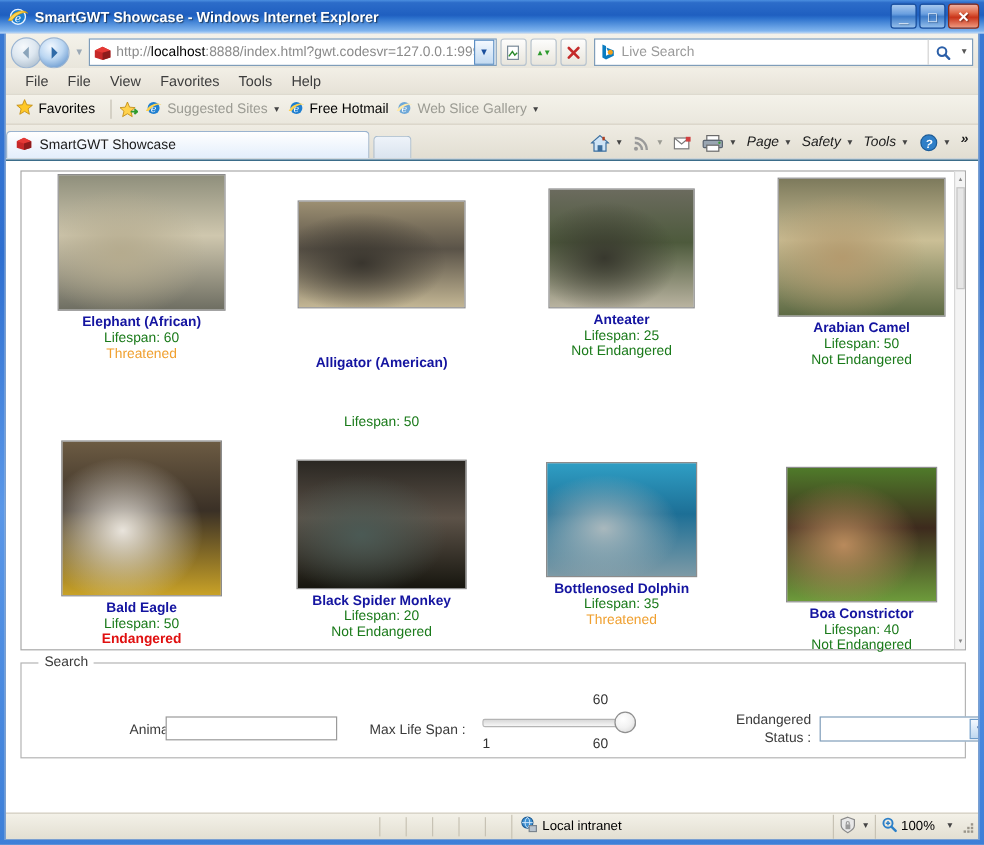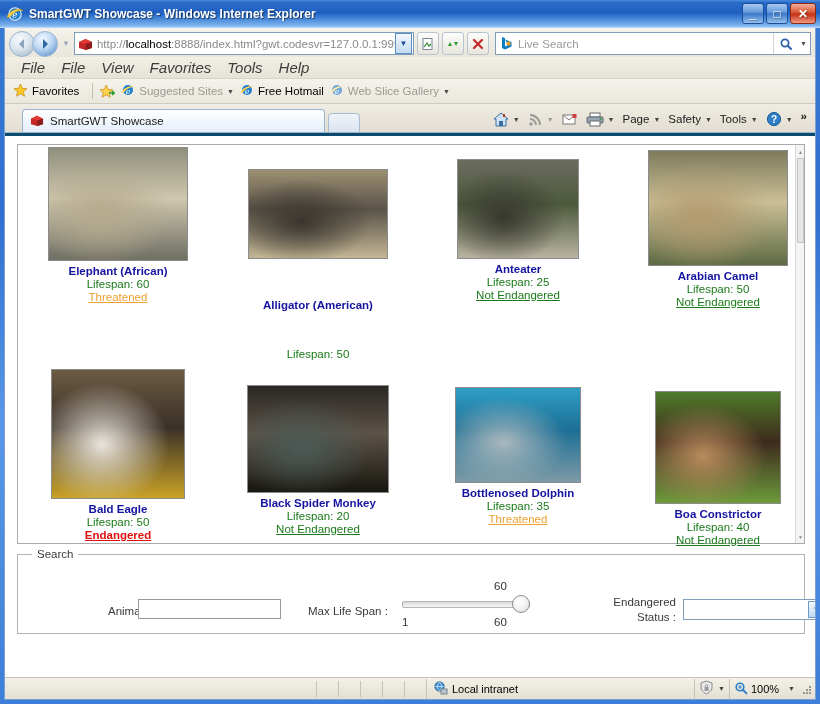--- a/index.html
+++ b/index.html
@@ -90,59 +90,59 @@
     display:flex;align-items:center;justify-content:center;color:#2b5fa8;font-size:12px;cursor:pointer;
   }
   .searchdrop { width:13px;height:21px;display:flex;align-items:center;justify-content:center;color:#555;font-size:7px;cursor:pointer;}
 
   
   #menubar {
     height:22px; display:flex; align-items:center; padding-left:8px;
     background:linear-gradient(to bottom,#f2efe6,#e6e2d7);
     border-bottom:1px solid #d8d4c8; position:relative;
   }
-  #menubar .mi { padding:2px 8px; color:#3d3d3d; font-size:15px; cursor:pointer;font-style:italic;}
+  #menubar .mi { padding:2px 8px; color:#3d3d3d; font-size:12px; cursor:pointer;}
   
   #favbar {
     height:25px; display:flex; align-items:center; padding-left:8px;
     background:linear-gradient(to bottom,#f4f2ea,#eae7dd);
     border-bottom:1px solid #cfcabb;
   }
   .favitem { display:flex;align-items:center; margin-right:6px; font-size:11.5px; cursor:pointer;}
   .favitem .lbl { margin-left:4px; }
   .favsep { width:1px;height:16px;background:#c4bfb2;margin:0 7px;}
   .caret { font-size:7px; margin-left:4px; color:#444; }
   .dim { color:#9b9b93; }
 
   
   #tabrow {
-    height:28px; display:flex; align-items:flex-end; padding-left:17px;
+    height:28px; display:flex; align-items:flex-end; padding-left:0;
     background:linear-gradient(to bottom,#efece3,#e2ded2);
     position:relative;
   }
   #tab1 {
     width:303px; height:23px; display:flex;align-items:center; padding-left:7px;
     background:linear-gradient(to bottom,#ffffff,#e3eefb);
     border:1px solid #9ab3cf; border-bottom:none;
     border-radius:4px 4px 0 0; cursor:pointer;
   }
   #tab1 .lbl { margin-left:6px; font-size:11.5px; color:#1a1a1a;}
   #tabnew {
     width:32px;height:19px;margin-left:3px;
     background:linear-gradient(to bottom,#eef3f9,#dae4ef);
     border:1px solid #a8bcd0; border-bottom:none;border-radius:4px 4px 0 0; cursor:pointer;
   }
   #cmdbar { position:absolute; right:4px; bottom:2px; display:flex; align-items:center;}
-  .cmdbtn { display:flex;align-items:center; padding:2px 4px; font-size:11.5px;color:#1a1a1a;cursor:pointer;}
+  .cmdbtn { display:flex;align-items:center; padding:2px 4px; font-size:11.5px;color:#1a1a1a;cursor:pointer;font-style:italic;}
   #tabdivider { height:1px; background:#9ab3cf; }
 
   
   #page {
     flex:1; background:#ffffff; position:relative; overflow:hidden;
-    border-top:3px solid #0c4a6e;
+    border-top:1px solid #0c4a6e;
   }
   #gallery-panel {
     position:absolute; left:12px; top:8px; width:788px; height:400px;
     border:1px solid #a9a9a9; background:#fff;
   }
   #gallery-scroll {
     position:absolute; right:0; top:0; width:9px; height:100%;
     background:#f4f4f4; border-left:1px solid #d7d7d7;
   }
   #gallery-scroll .thumb {
@@ -156,21 +156,21 @@
   .tile {
     position:absolute; width:190px; height:185px;
     display:flex; flex-direction:column; align-items:center; cursor:pointer;
   }
   .tile .pic {
     border:1px solid #8c8c8c; background-size:cover; background-position:center;
     flex:0 0 auto;
   }
   .tile .nm { font-weight:bold; color:#1414a0; font-size:11.5px; margin-top:4px; text-align:center;}
   .tile .ls { color:#1a7a1a; font-size:11.5px; margin-top:1px;}
-  .tile .st { font-size:11.5px; margin-top:1px;text-decoration:underline;}
+  .tile .st { font-size:11.5px; margin-top:1px;}
   .st.notend { color:#1a7a1a; }
   .st.threat { color:#f0a030; }
   .st.endang { color:#e01010; font-weight:bold; }
 
   
   #searchform {
     position:absolute; left:12px; top:418px; width:788px; height:80px;
     border:1px solid #b4b4b4;
   }
   #searchform .legend {

